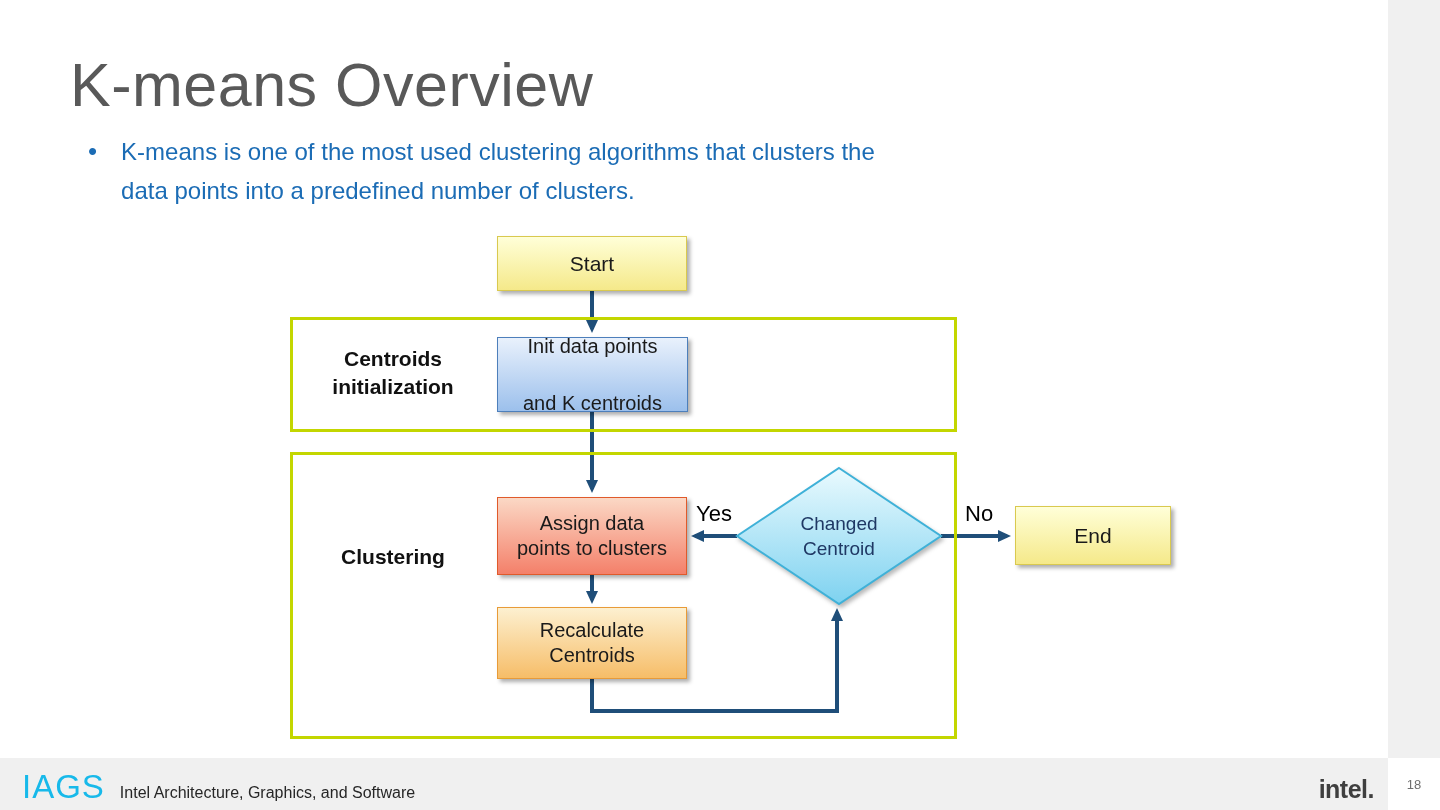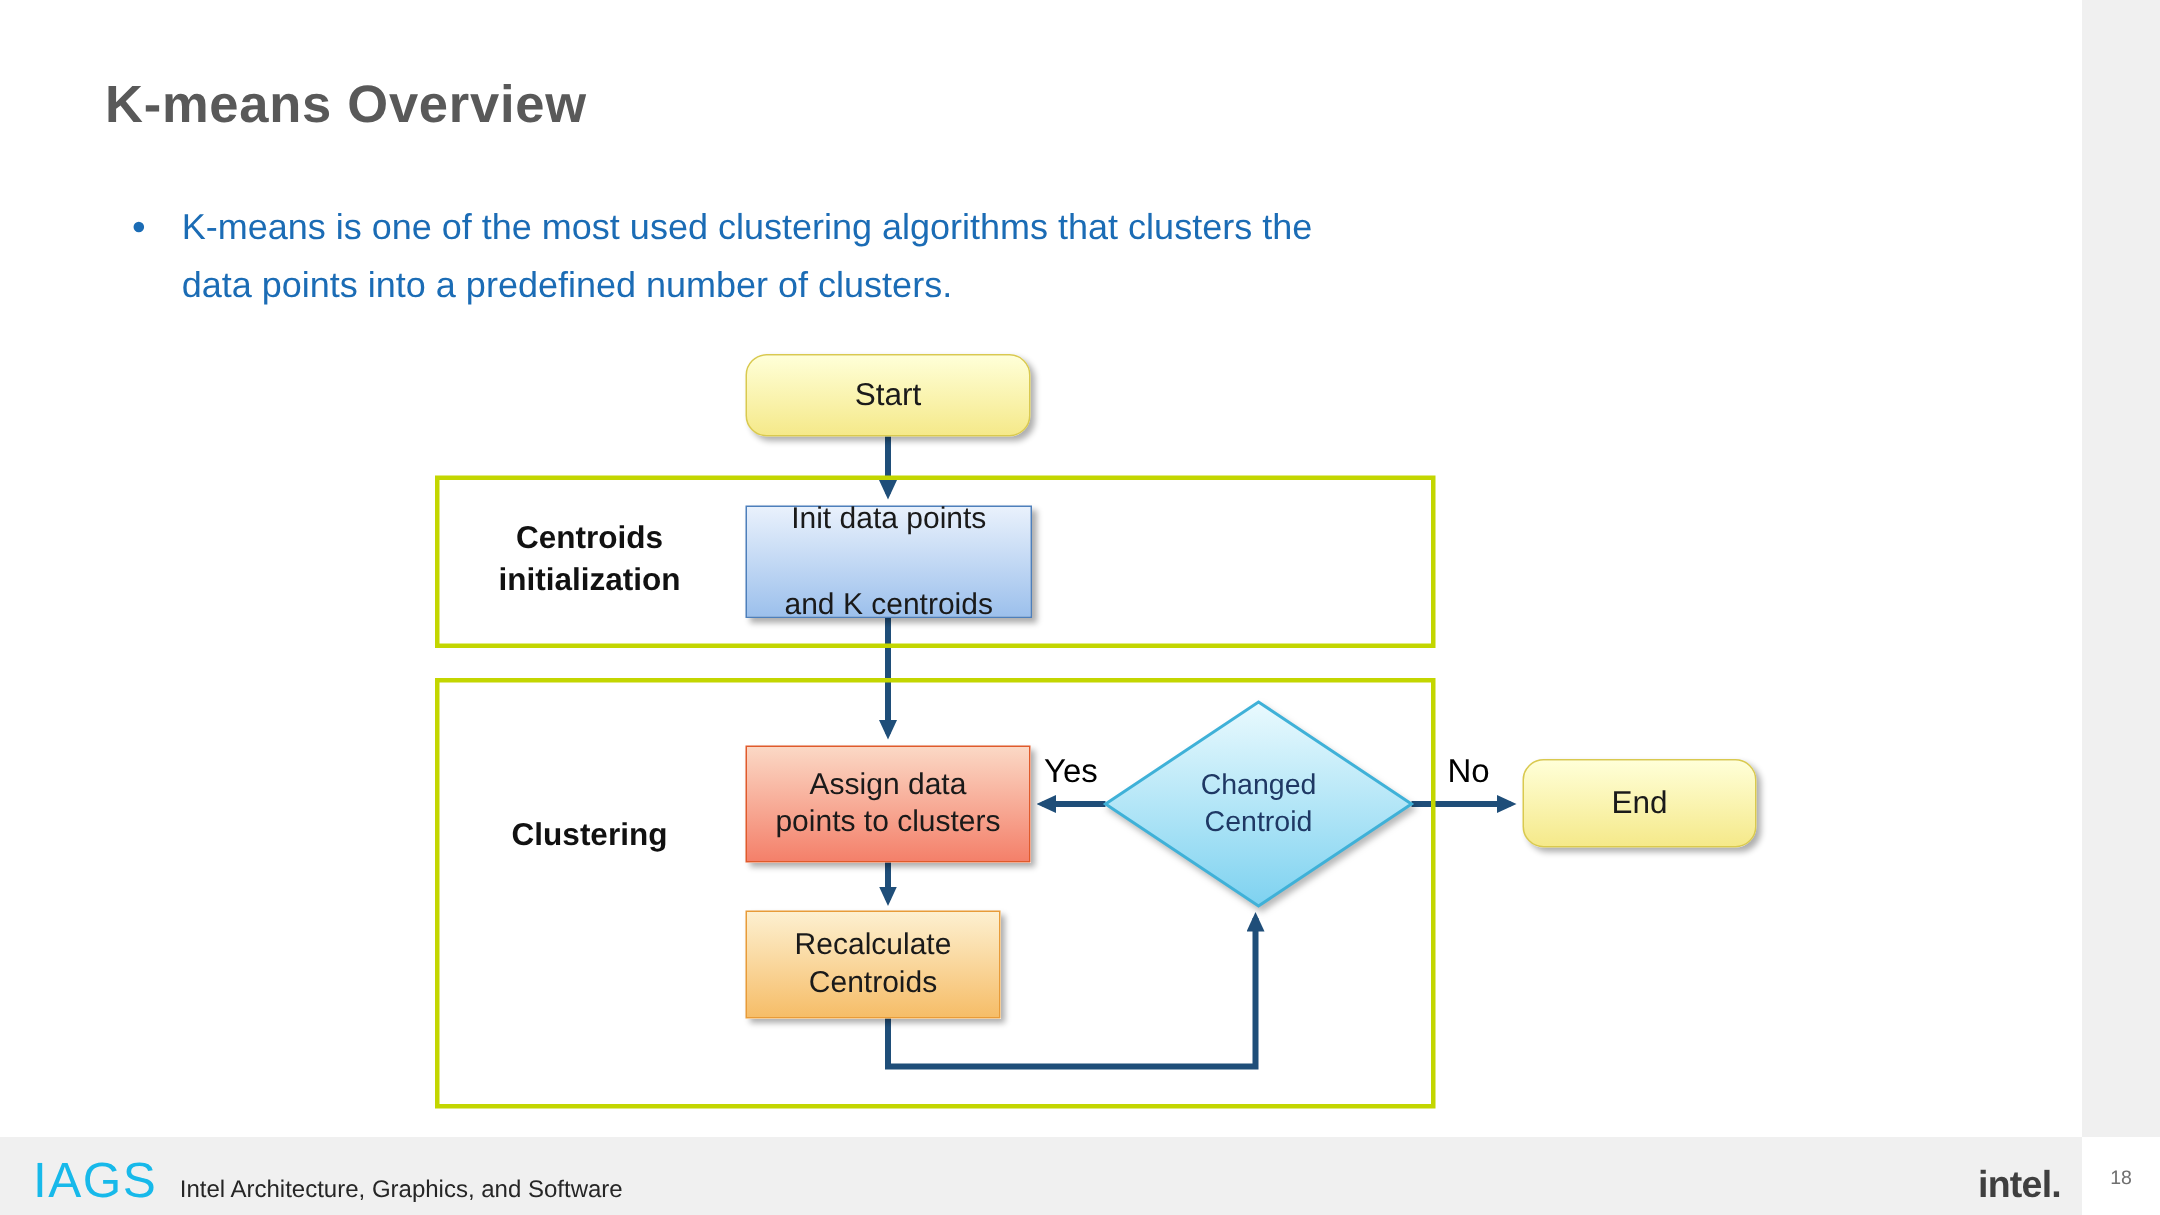--- a/index.html
+++ b/index.html
@@ -7,21 +7,21 @@
   body {
     position: relative;
     background: #ffffff;
     font-family: "Liberation Sans", sans-serif;
     overflow: hidden;
   }
 
   
   .slide-title {
     position: absolute; left: 70px; top: 50px;
-    font-size: 35px; font-weight: 700; letter-spacing: 0.5px;
+    font-size: 61px; font-weight: 400; letter-spacing: 0.5px;
     color: var(--c-title);
   }
   .bullet {
     position: absolute; left: 88px; top: 132px;
     display: flex; color: var(--c-bullet-text);
   }
   .bullet .dot { font-size: 26px; line-height: 39px; margin-right: 24px; }
   .bullet-text { font-size: 24px; line-height: 39px; }
 
   
@@ -40,21 +40,21 @@
     font-weight: 700; font-size: 21px; line-height: 28px; color: #111111;
   }
 
   .node {
     position: absolute; display: flex; flex-direction: column;
     align-items: center; justify-content: center; text-align: center;
     font-size: 20px; line-height: 25px; color: var(--c-node-text);
     box-shadow: 3px 3px 4px rgba(0,0,0,0.32);
   }
   .node.start, .node.end {
-    border-radius: 14px; font-size: 21px;
+    border-radius: 0; font-size: 21px;
     background: linear-gradient(180deg, #ffffd8 0%, #f5e98a 100%);
     border: 1px solid #d9c94f;
   }
   .node.init {
     background: linear-gradient(180deg, #e9f1fc 0%, #9cc0ec 100%);
     border: 1px solid #4d7fbb;
     gap: 32px;
   }
   .node.assign {
     background: linear-gradient(180deg, #fbd8c5 0%, #f4806a 100%);
@@ -150,21 +150,21 @@
     <div class="node init" style="left:497px; top:337px; width:191px; height:75px;">
       <div>Init data points</div>
       <div>and K centroids</div>
     </div>
 
     <div class="node assign" style="left:497px; top:497px; width:190px; height:78px;">
       <div>Assign data</div>
       <div>points to clusters</div>
     </div>
 
-    <div class="node recalc" style="left:497px; top:607px; width:170px; height:72px;">
+    <div class="node recalc" style="left:497px; top:607px; width:190px; height:72px;">
       <div>Recalculate</div>
       <div>Centroids</div>
     </div>
 
     <div class="decision-label">
       <div>Changed</div>
       <div>Centroid</div>
     </div>
 
     <div class="node end" style="left:1015px; top:506px; width:156px; height:59px;">

